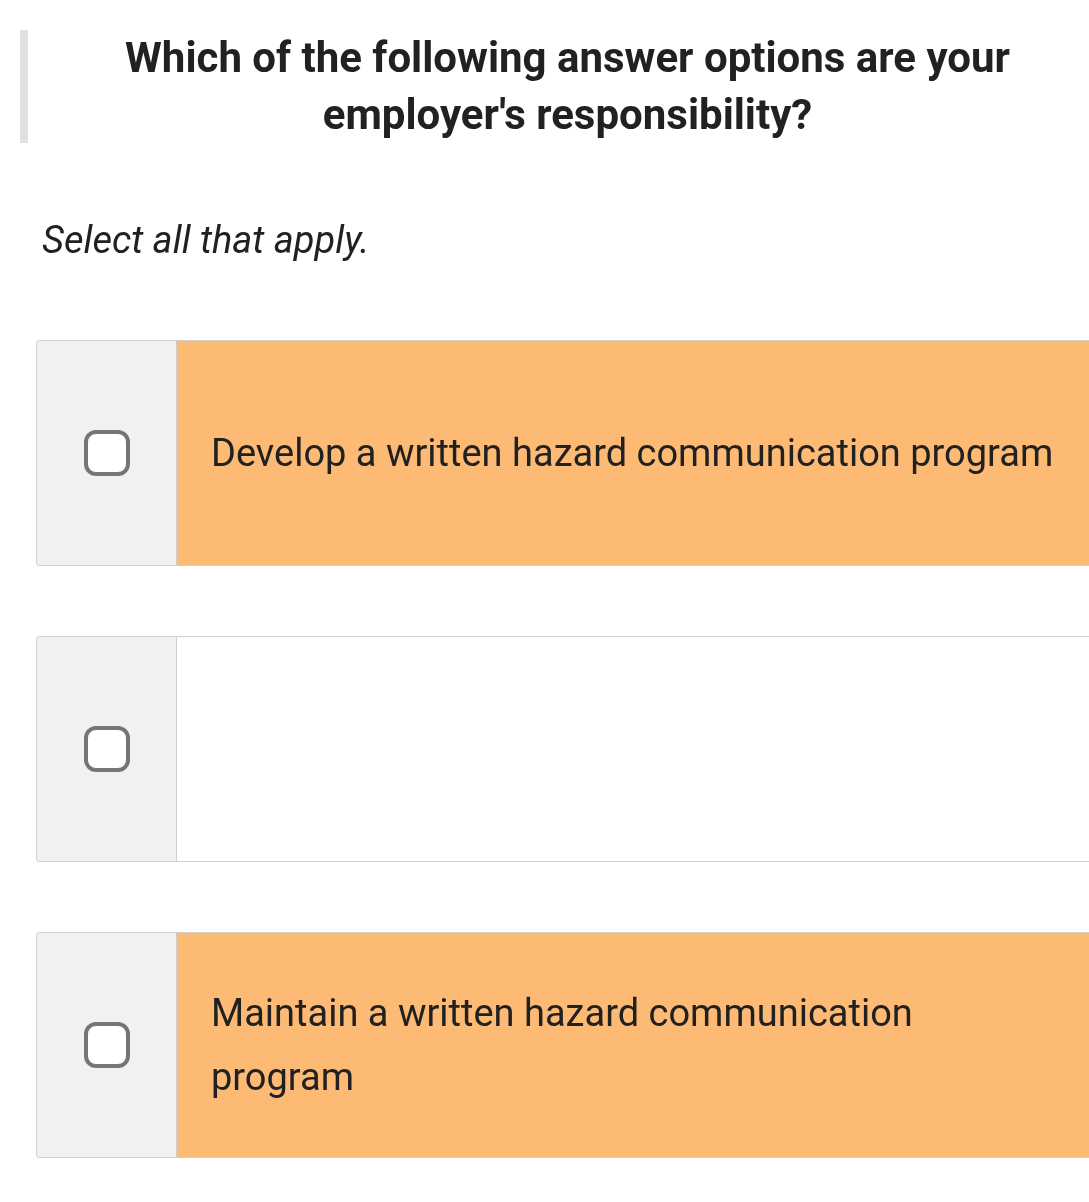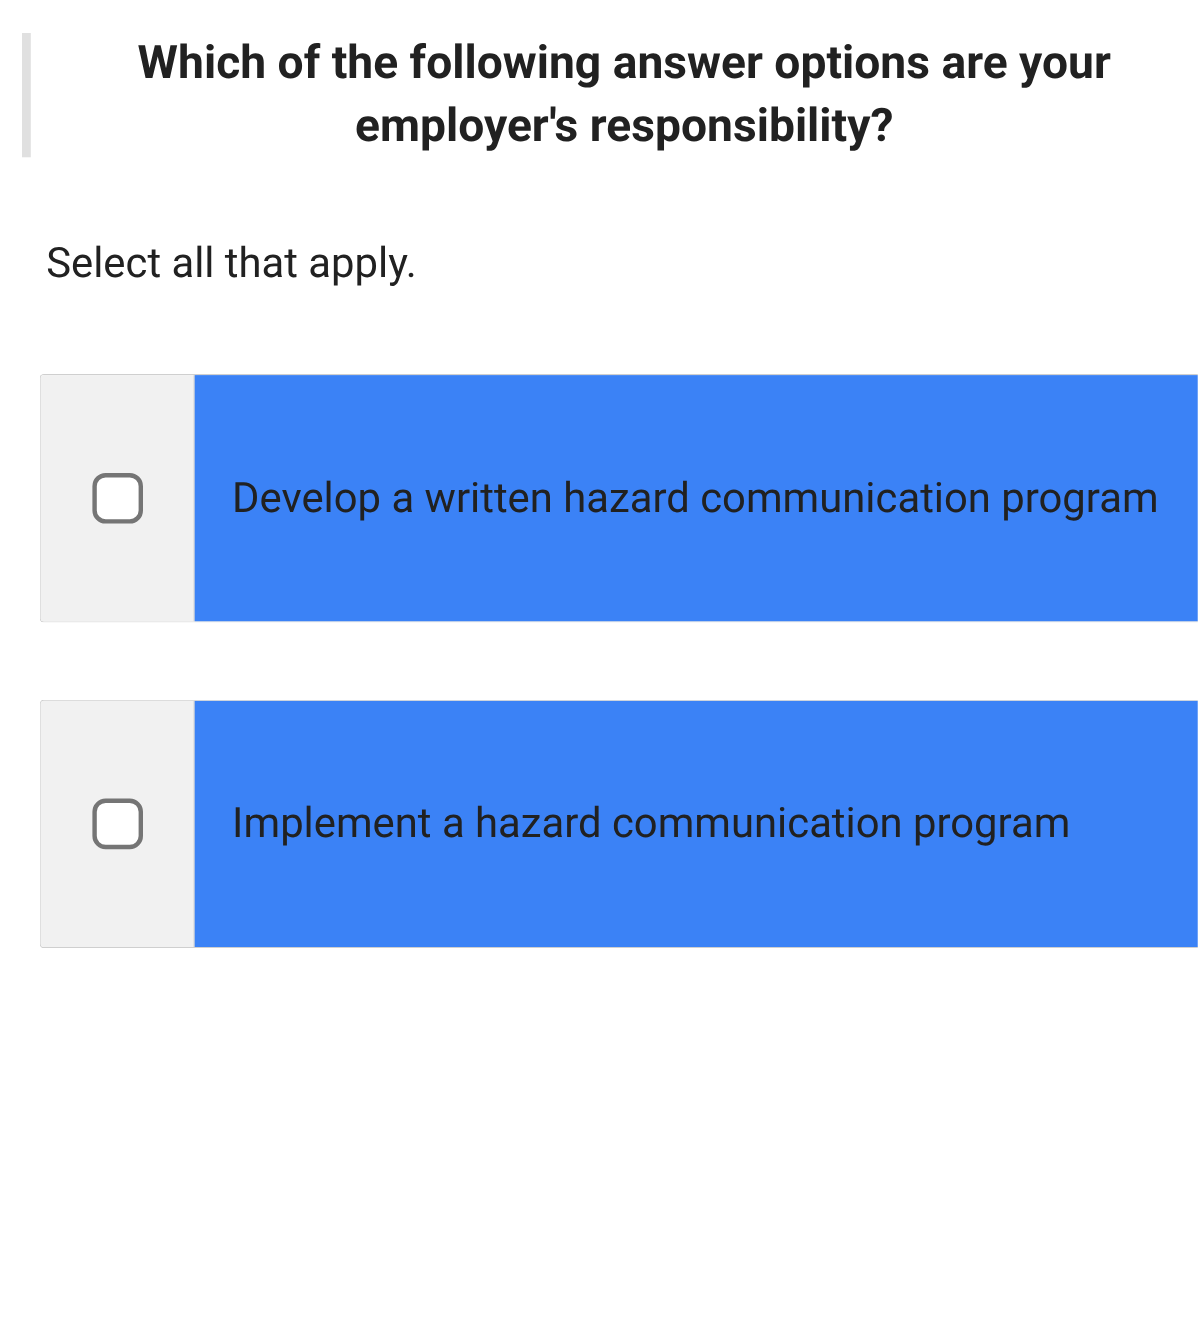--- a/index.html
+++ b/index.html
@@ -23,20 +23,21 @@
       text-align: center;
     }
     .question-text {
       font-size: 42px;
       font-weight: 700;
       line-height: 1.35;
       color: #212121;
     }
     .instruction {
       font-size: 38px;
+      font-style: italic;
       color: #212121;
       margin-left: 42px;
       margin-bottom: 78px;
     }
     .options {
       margin-left: 36px;
     }
     .option-row {
       display: flex;
       border: 1px solid #cfcfcf;
@@ -64,21 +65,21 @@
       border: 4px solid #757575;
       border-radius: 12px;
       background: #ffffff;
       cursor: pointer;
     }
     .label-cell {
       flex: 1;
       display: flex;
       align-items: center;
       padding: 30px 34px;
-      background: #3b82f6;
+      background: #fdba74;
     }
     .label-text {
       font-size: 38px;
       line-height: 1.7;
       color: #212121;
     }
   </style>
 </head>
 <body>
 
@@ -96,19 +97,24 @@
     </div>
     <div class="label-cell">
       <div class="label-text">Develop a written hazard communication program</div>
     </div>
   </div>
 
   <div class="option-row">
     <div class="checkbox-cell">
       <div class="checkbox"></div>
     </div>
+  </div>
+
+  <div class="option-row">
+    <div class="checkbox-cell">
+      <div class="checkbox"></div>
+    </div>
     <div class="label-cell">
-      <div class="label-text">Implement a hazard communication program</div>
+      <div class="label-text">Maintain a written hazard communication program</div>
     </div>
   </div>
-
 
 </div>
 
 </body></html>

